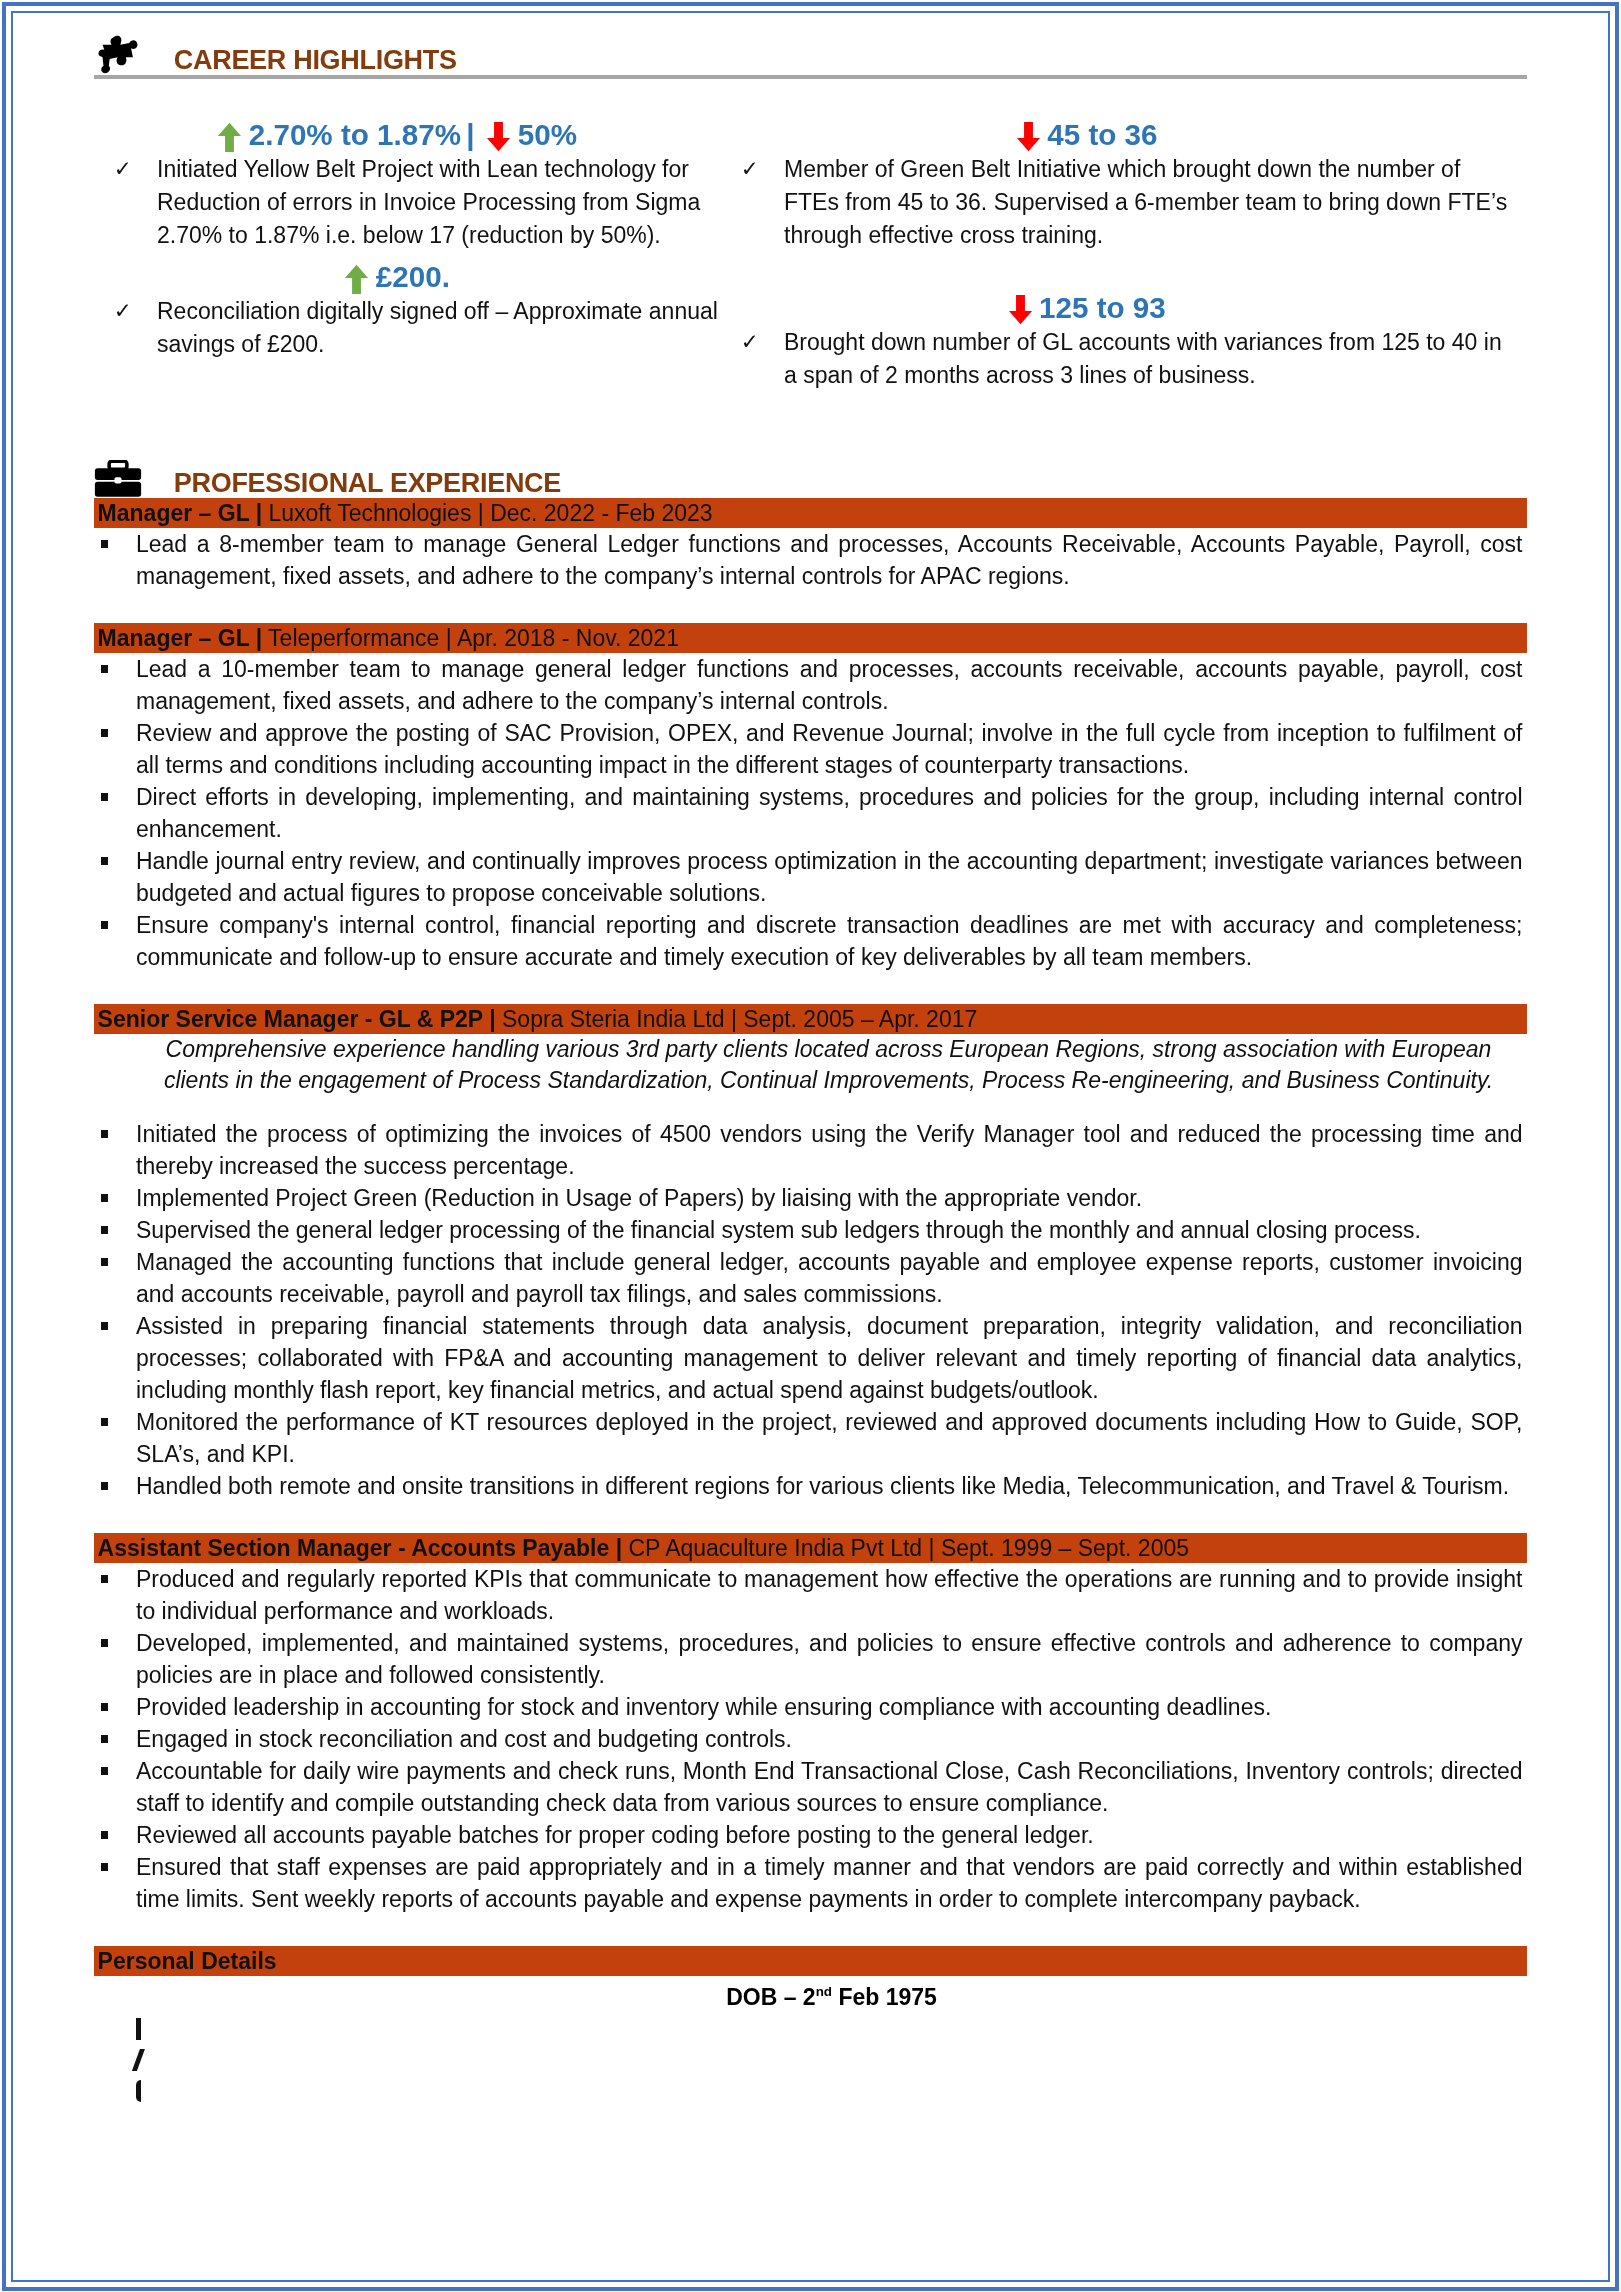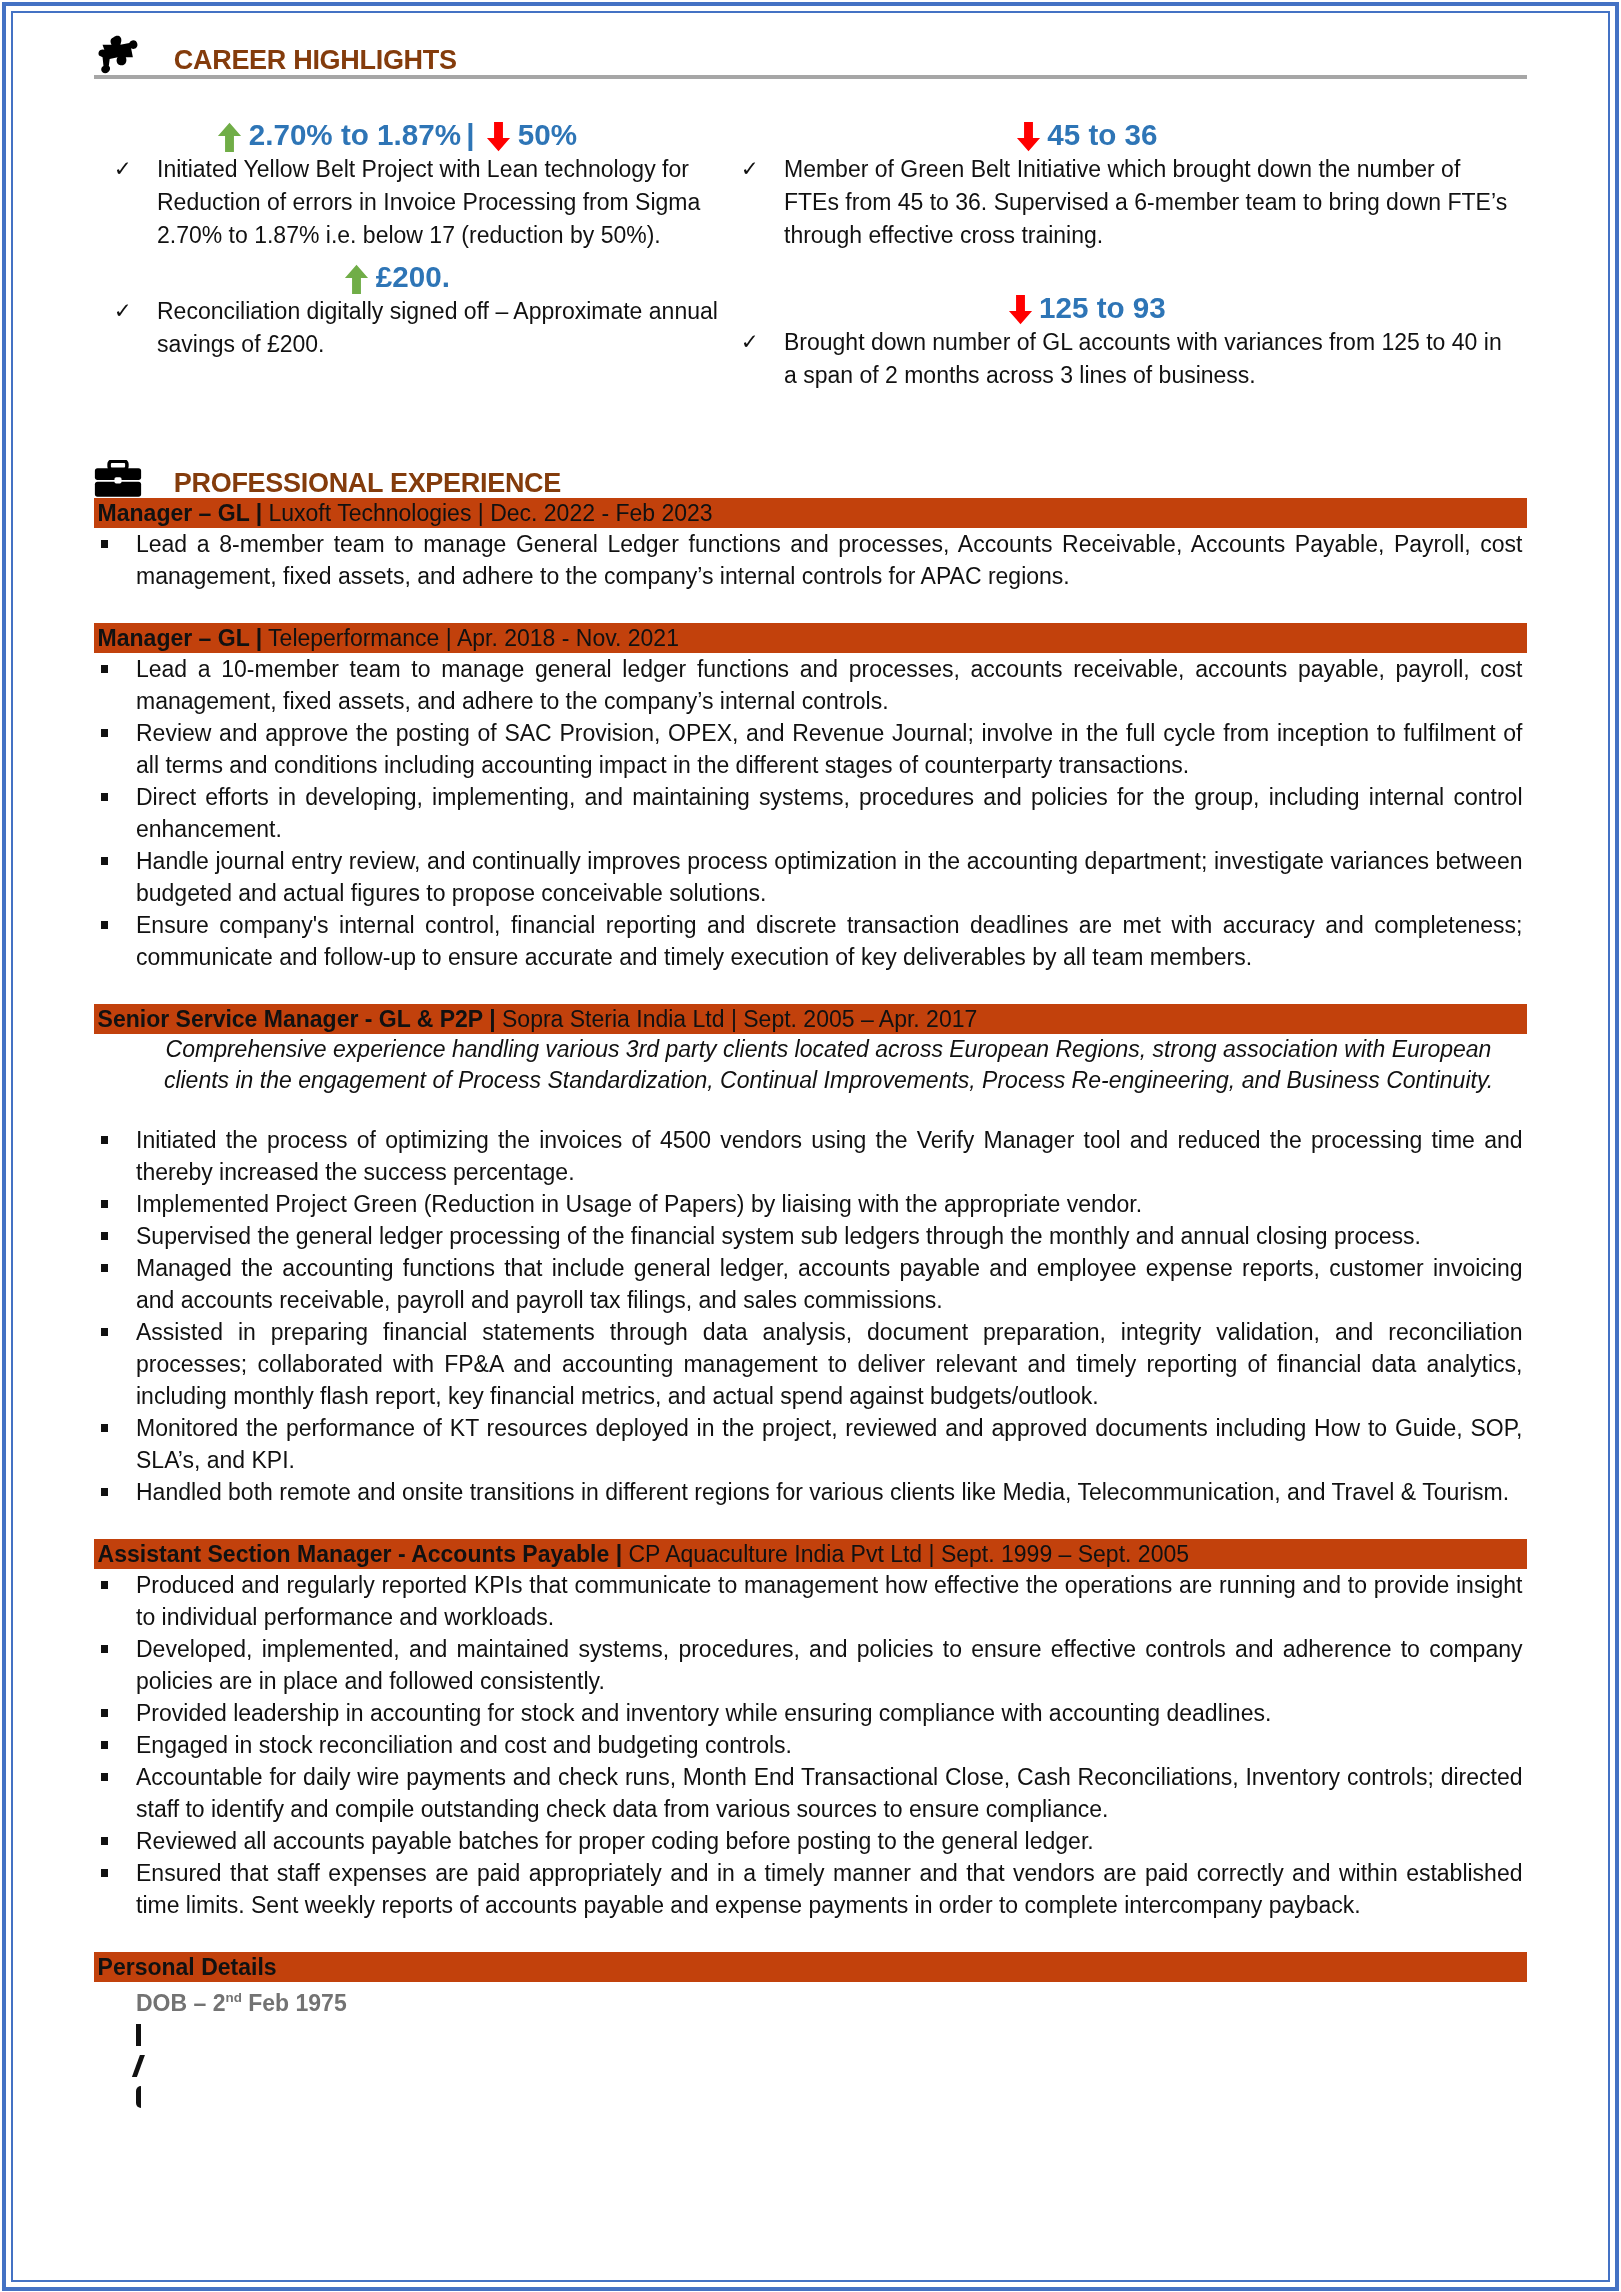--- a/index.html
+++ b/index.html
@@ -39,22 +39,22 @@
              white-space: nowrap; font-family: "Liberation Sans Narrow", "Liberation Sans", sans-serif; }
   .job-bar .role { font-weight: bold; }
   .bullets { margin: 0; padding: 0; list-style: none; }
   .bullets li { position: relative; padding-left: 42px; font-size: 23px; line-height: 32px;
                 text-align: justify; font-family: "Liberation Sans Narrow", "Liberation Sans", sans-serif; color: #111; padding-right: 4.5px; }
   .bullets li .sq { position: absolute; left: 7.2px; top: 11.6px; width: 7.2px; height: 8px; background: #111; }
   .summary { font-style: italic; font-size: 23px; line-height: 31px; text-align: center; color: #111;
              font-family: "Liberation Sans Narrow", "Liberation Sans", sans-serif; padding: 0 0 0 36px; }
   .gap { height: 31px; }
   .personal { margin-top: 0; }
-  .pd-line { padding-left: 42px; font-size: 23px; font-weight: bold; line-height: 31px; color: #737373;
-             font-family: "Liberation Sans", sans-serif; }
+  .pd-line { padding-left: 42px; font-size: 23px; font-weight: bold; line-height: 31px; color: #000000;
+             font-family: "Liberation Sans", sans-serif; text-align: center; }
   .pd-line sup { font-size: 13.4px; }
   .pd-frag { padding-left: 42px; height: 31px; position: relative; }
   .pd-frag span { position: absolute; left: 42px; top: 5.4px; width: 4.5px; height: 21.5px; background: #111; }
 </style>
 </head>
 <body>
 
 <div class="border-outer"></div>
 <div class="border-inner"></div>
 
@@ -146,21 +146,21 @@
             <li><span class="sq"></span><span>Lead a 10-member team to manage general ledger functions and processes, accounts receivable, accounts payable, payroll, cost management, fixed assets, and adhere to the company’s internal controls.</span></li>
             <li><span class="sq"></span><span>Review and approve the posting of SAC Provision, OPEX, and Revenue Journal; involve in the full cycle from inception to fulfilment of all terms and conditions including accounting impact in the different stages of counterparty transactions.</span></li>
             <li><span class="sq"></span><span>Direct efforts in developing, implementing, and maintaining systems, procedures and policies for the group, including internal control enhancement.</span></li>
             <li><span class="sq"></span><span>Handle journal entry review, and continually improves process optimization in the accounting department; investigate variances between budgeted and actual figures to propose conceivable solutions.</span></li>
             <li><span class="sq"></span><span>Ensure company's internal control, financial reporting and discrete transaction deadlines are met with accuracy and completeness; communicate and follow-up to ensure accurate and timely execution of key deliverables by all team members.</span></li>
           </ul>
           <div class="gap"></div>
         </div>
         <div>
           <div class="job-bar"><span class="role">Senior Service Manager - GL &amp; P2P |</span><span> Sopra Steria India Ltd | Sept. 2005 – Apr. 2017</span></div>
-          <div class="summary" style="margin-bottom: 28px;">Comprehensive experience handling various 3rd party clients located across European Regions, strong association with European clients in the engagement of Process Standardization, Continual Improvements, Process Re-engineering, and Business Continuity.</div>
+          <div class="summary" style="margin-bottom: 22px;">Comprehensive experience handling various 3rd party clients located across European Regions, strong association with European clients in the engagement of Process Standardization, Continual Improvements, Process Re-engineering, and Business Continuity.</div>
           <ul class="bullets">
             <li><span class="sq"></span><span>Initiated the process of optimizing the invoices of 4500 vendors using the Verify Manager tool and reduced the processing time and thereby increased the success percentage.</span></li>
             <li><span class="sq"></span><span>Implemented Project Green (Reduction in Usage of Papers) by liaising with the appropriate vendor.</span></li>
             <li><span class="sq"></span><span>Supervised the general ledger processing of the financial system sub ledgers through the monthly and annual closing process.</span></li>
             <li><span class="sq"></span><span>Managed the accounting functions that include general ledger, accounts payable and employee expense reports, customer invoicing and accounts receivable, payroll and payroll tax filings, and sales commissions.</span></li>
             <li><span class="sq"></span><span>Assisted in preparing financial statements through data analysis, document preparation, integrity validation, and reconciliation processes; collaborated with FP&amp;A and accounting management to deliver relevant and timely reporting of financial data analytics, including monthly flash report, key financial metrics, and actual spend against budgets/outlook.</span></li>
             <li><span class="sq"></span><span>Monitored the performance of KT resources deployed in the project, reviewed and approved documents including How to Guide, SOP, SLA’s, and KPI.</span></li>
             <li><span class="sq"></span><span>Handled both remote and onsite transitions in different regions for various clients like Media, Telecommunication, and Travel &amp; Tourism.</span></li>
           </ul>
           <div class="gap"></div>

